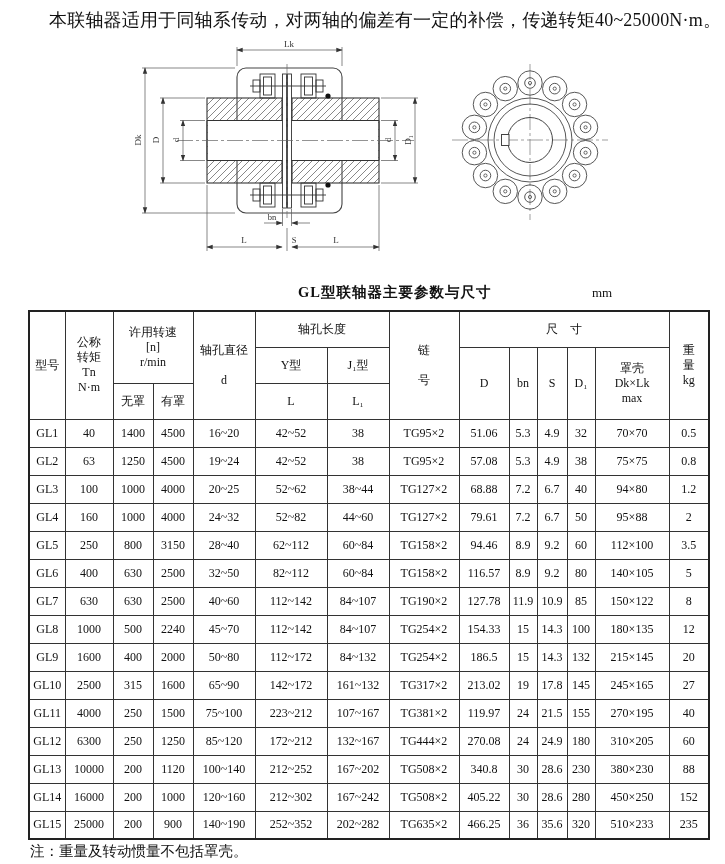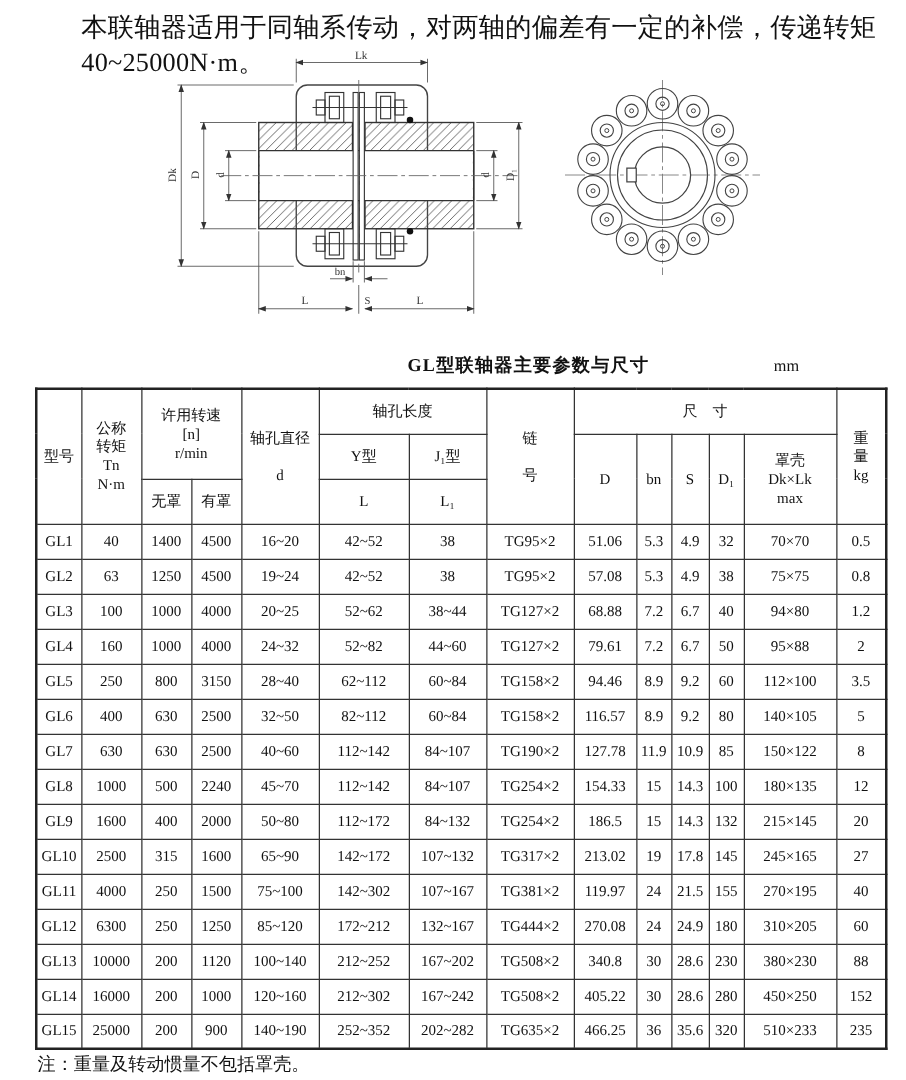--- a/index.html
+++ b/index.html
@@ -1,21 +1,21 @@
 <!DOCTYPE html>
 <html><head>
 <meta charset="utf-8">
 <style>
   html,body{margin:0;padding:0;background:#fff;}
   body{width:725px;height:864px;position:relative;overflow:hidden;
        font-family:"Liberation Serif","DejaVu Serif",serif;color:#111;}
   .abs{position:absolute;}
-  .intro{top:8px;left:65px;font-size:21px;letter-spacing:0.2px;}
-  .tbl-title{top:283px;left:298px;font-size:14.5px;font-weight:bold;letter-spacing:1px;margin-left:28px;}
-  .tbl-unit{top:285px;left:619px;font-size:13px;text-align:center;}
+  .intro{top:8px;left:49px;font-size:18px;letter-spacing:0.2px;}
+  .tbl-title{top:283px;left:298px;font-size:14.5px;font-weight:bold;letter-spacing:1px;}
+  .tbl-unit{top:285px;left:592px;font-size:13px;text-align:center;}
   .note{top:842px;left:30px;font-size:14.5px;}
   table{position:absolute;top:310px;left:28px;width:669px;border-collapse:collapse;
         table-layout:fixed;font-size:12px;text-align:center;
         border:2px solid #222;}
   td{border:1px solid #333;padding:0 1px;vertical-align:middle;white-space:pre-line;
      overflow:hidden;}
   thead tr{height:36px;}
   thead td{font-size:12px;line-height:1.25;}
   tbody tr{height:28px;}
   svg{position:absolute;}
@@ -403,36 +403,36 @@
         <td>215×145</td>
         <td>20</td>
       </tr>
       <tr>
         <td>GL10</td>
         <td>2500</td>
         <td>315</td>
         <td>1600</td>
         <td>65~90</td>
         <td>142~172</td>
-        <td>107~132</td>
+        <td>161~132</td>
         <td>TG317×2</td>
         <td>213.02</td>
         <td>19</td>
         <td>17.8</td>
         <td>145</td>
         <td>245×165</td>
         <td>27</td>
       </tr>
       <tr>
         <td>GL11</td>
         <td>4000</td>
         <td>250</td>
         <td>1500</td>
         <td>75~100</td>
-        <td>142~302</td>
+        <td>223~212</td>
         <td>107~167</td>
         <td>TG381×2</td>
         <td>119.97</td>
         <td>24</td>
         <td>21.5</td>
         <td>155</td>
         <td>270×195</td>
         <td>40</td>
       </tr>
       <tr>

